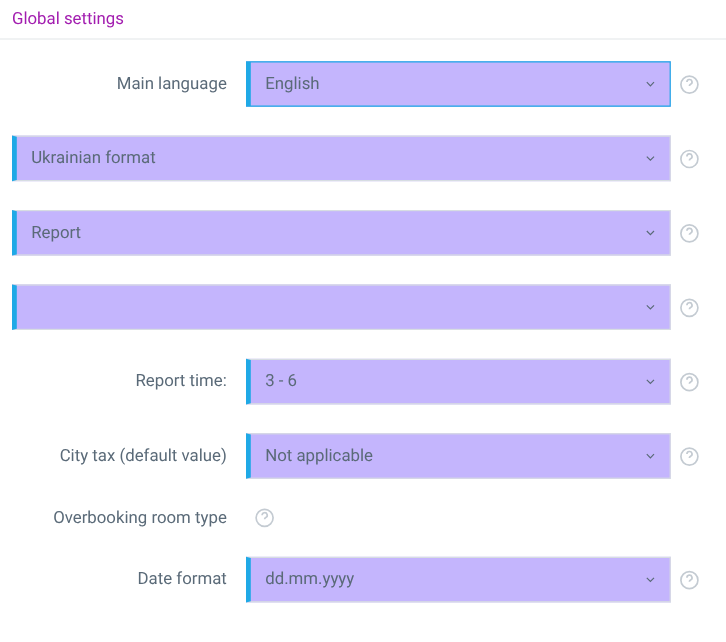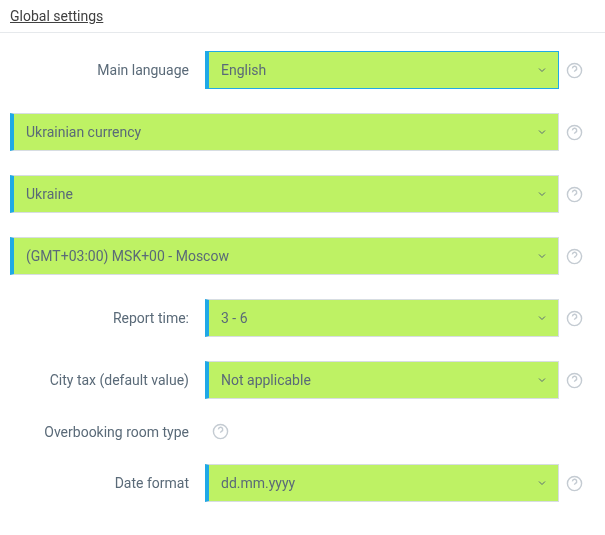--- a/index.html
+++ b/index.html
@@ -5,24 +5,23 @@
   * { box-sizing: border-box; margin: 0; padding: 0; }
   body {
     font-family: -apple-system, BlinkMacSystemFont, "Segoe UI", Roboto, "Helvetica Neue", Arial, sans-serif;
     font-size: 14px;
     color: #5a6a78;
     background: #fff;
     width: 605px;
   }
   .header {
     padding: 8px 10px 8px 10px;
-    color: #404040;
+    color: #a21caf;
     font-size: 14px;
     border-bottom: 1px solid #e6e9ec;
-    text-decoration: underline;
   }
   .form {
     padding: 18px 16px 10px 10px;
   }
   .row {
     display: flex;
     align-items: center;
     margin-bottom: 24px;
   }
   .label {
@@ -34,21 +33,21 @@
   }
   .control {
     flex: 1;
     position: relative;
   }
   .select {
     width: 100%;
     height: 38px;
     border: 1px solid #d7dde2;
     border-left: 4px solid #1fa9e6;
-    background: #bef264;
+    background: #c4b5fd;
     color: #5a6a78;
     font-size: 14px;
     padding: 0 34px 0 12px;
     display: flex;
     align-items: center;
     cursor: pointer;
     position: relative;
   }
   .select.active {
     border-color: #1fa9e6;
@@ -96,61 +95,60 @@
           <circle cx="12" cy="12" r="10"></circle>
           <path d="M9.1 9a3 3 0 1 1 4.3 2.7c-.9.5-1.4 1-1.4 2"></path>
           <line x1="12" y1="17" x2="12" y2="17.01"></line>
         </svg>
     </div>
   </div>
 
   <div class="row">
     <div class="control">
       <div class="select">
-        <span>Ukrainian currency</span>
-        <span class="chevron">
-          <svg width="12" height="12" viewBox="0 0 24 24" fill="none" stroke="#5a6a78" stroke-width="2">
-              <polyline points="6 9 12 15 18 9"></polyline>
-            </svg>
-        </span>
-      </div>
-    </div>
-    <div class="help">
-      <svg width="17" height="17" viewBox="0 0 24 24" fill="none" stroke="#c4cbd2" stroke-width="2">
-          <circle cx="12" cy="12" r="10"></circle>
-          <path d="M9.1 9a3 3 0 1 1 4.3 2.7c-.9.5-1.4 1-1.4 2"></path>
-          <line x1="12" y1="17" x2="12" y2="17.01"></line>
-        </svg>
-    </div>
-  </div>
-
-  <div class="row">
-    <div class="control">
-      <div class="select">
-        <span>Ukraine</span>
-        <span class="chevron">
-          <svg width="12" height="12" viewBox="0 0 24 24" fill="none" stroke="#5a6a78" stroke-width="2">
-              <polyline points="6 9 12 15 18 9"></polyline>
-            </svg>
-        </span>
-      </div>
-    </div>
-    <div class="help">
-      <svg width="17" height="17" viewBox="0 0 24 24" fill="none" stroke="#c4cbd2" stroke-width="2">
-          <circle cx="12" cy="12" r="10"></circle>
-          <path d="M9.1 9a3 3 0 1 1 4.3 2.7c-.9.5-1.4 1-1.4 2"></path>
-          <line x1="12" y1="17" x2="12" y2="17.01"></line>
-        </svg>
-    </div>
-  </div>
-
-  <div class="row">
-    <div class="control">
-      <div class="select">
-        <span>(GMT+03:00) MSK+00 - Moscow</span>
+        <span>Ukrainian format</span>
+        <span class="chevron">
+          <svg width="12" height="12" viewBox="0 0 24 24" fill="none" stroke="#5a6a78" stroke-width="2">
+              <polyline points="6 9 12 15 18 9"></polyline>
+            </svg>
+        </span>
+      </div>
+    </div>
+    <div class="help">
+      <svg width="17" height="17" viewBox="0 0 24 24" fill="none" stroke="#c4cbd2" stroke-width="2">
+          <circle cx="12" cy="12" r="10"></circle>
+          <path d="M9.1 9a3 3 0 1 1 4.3 2.7c-.9.5-1.4 1-1.4 2"></path>
+          <line x1="12" y1="17" x2="12" y2="17.01"></line>
+        </svg>
+    </div>
+  </div>
+
+  <div class="row">
+    <div class="control">
+      <div class="select">
+        <span>Report</span>
+        <span class="chevron">
+          <svg width="12" height="12" viewBox="0 0 24 24" fill="none" stroke="#5a6a78" stroke-width="2">
+              <polyline points="6 9 12 15 18 9"></polyline>
+            </svg>
+        </span>
+      </div>
+    </div>
+    <div class="help">
+      <svg width="17" height="17" viewBox="0 0 24 24" fill="none" stroke="#c4cbd2" stroke-width="2">
+          <circle cx="12" cy="12" r="10"></circle>
+          <path d="M9.1 9a3 3 0 1 1 4.3 2.7c-.9.5-1.4 1-1.4 2"></path>
+          <line x1="12" y1="17" x2="12" y2="17.01"></line>
+        </svg>
+    </div>
+  </div>
+
+  <div class="row">
+    <div class="control">
+      <div class="select">
         <span class="chevron">
           <svg width="12" height="12" viewBox="0 0 24 24" fill="none" stroke="#5a6a78" stroke-width="2">
               <polyline points="6 9 12 15 18 9"></polyline>
             </svg>
         </span>
       </div>
     </div>
     <div class="help">
       <svg width="17" height="17" viewBox="0 0 24 24" fill="none" stroke="#c4cbd2" stroke-width="2">
           <circle cx="12" cy="12" r="10"></circle>

